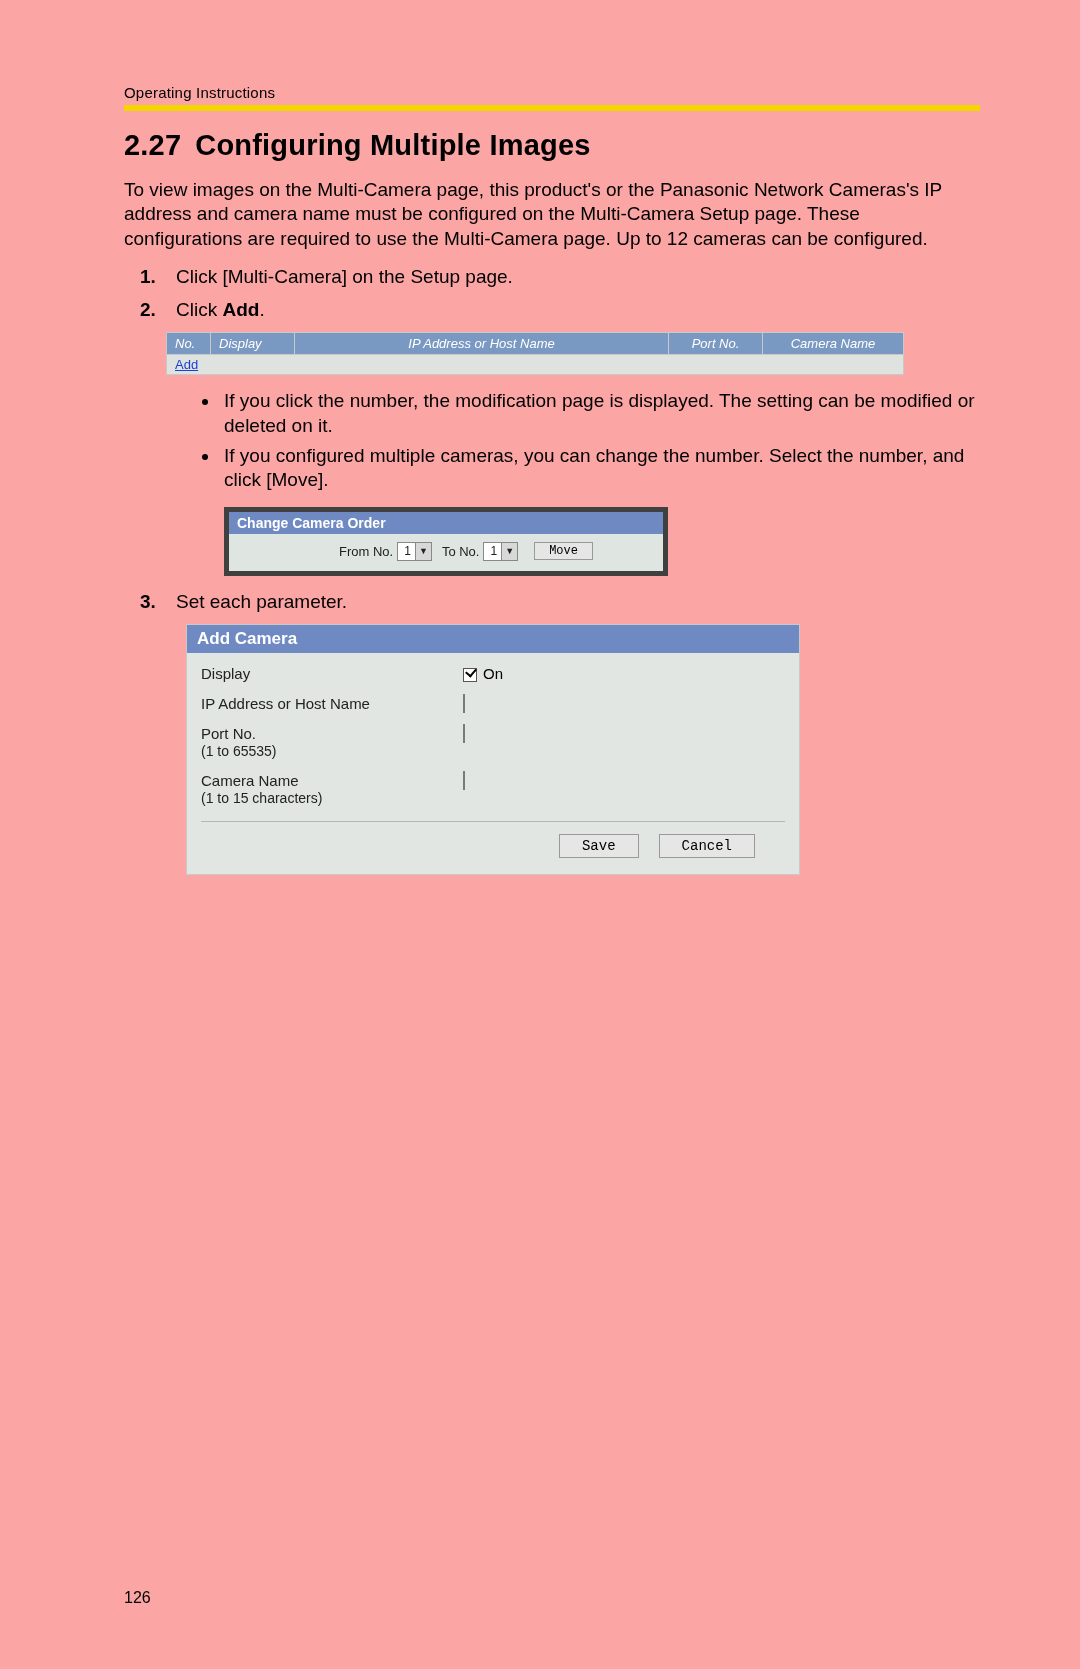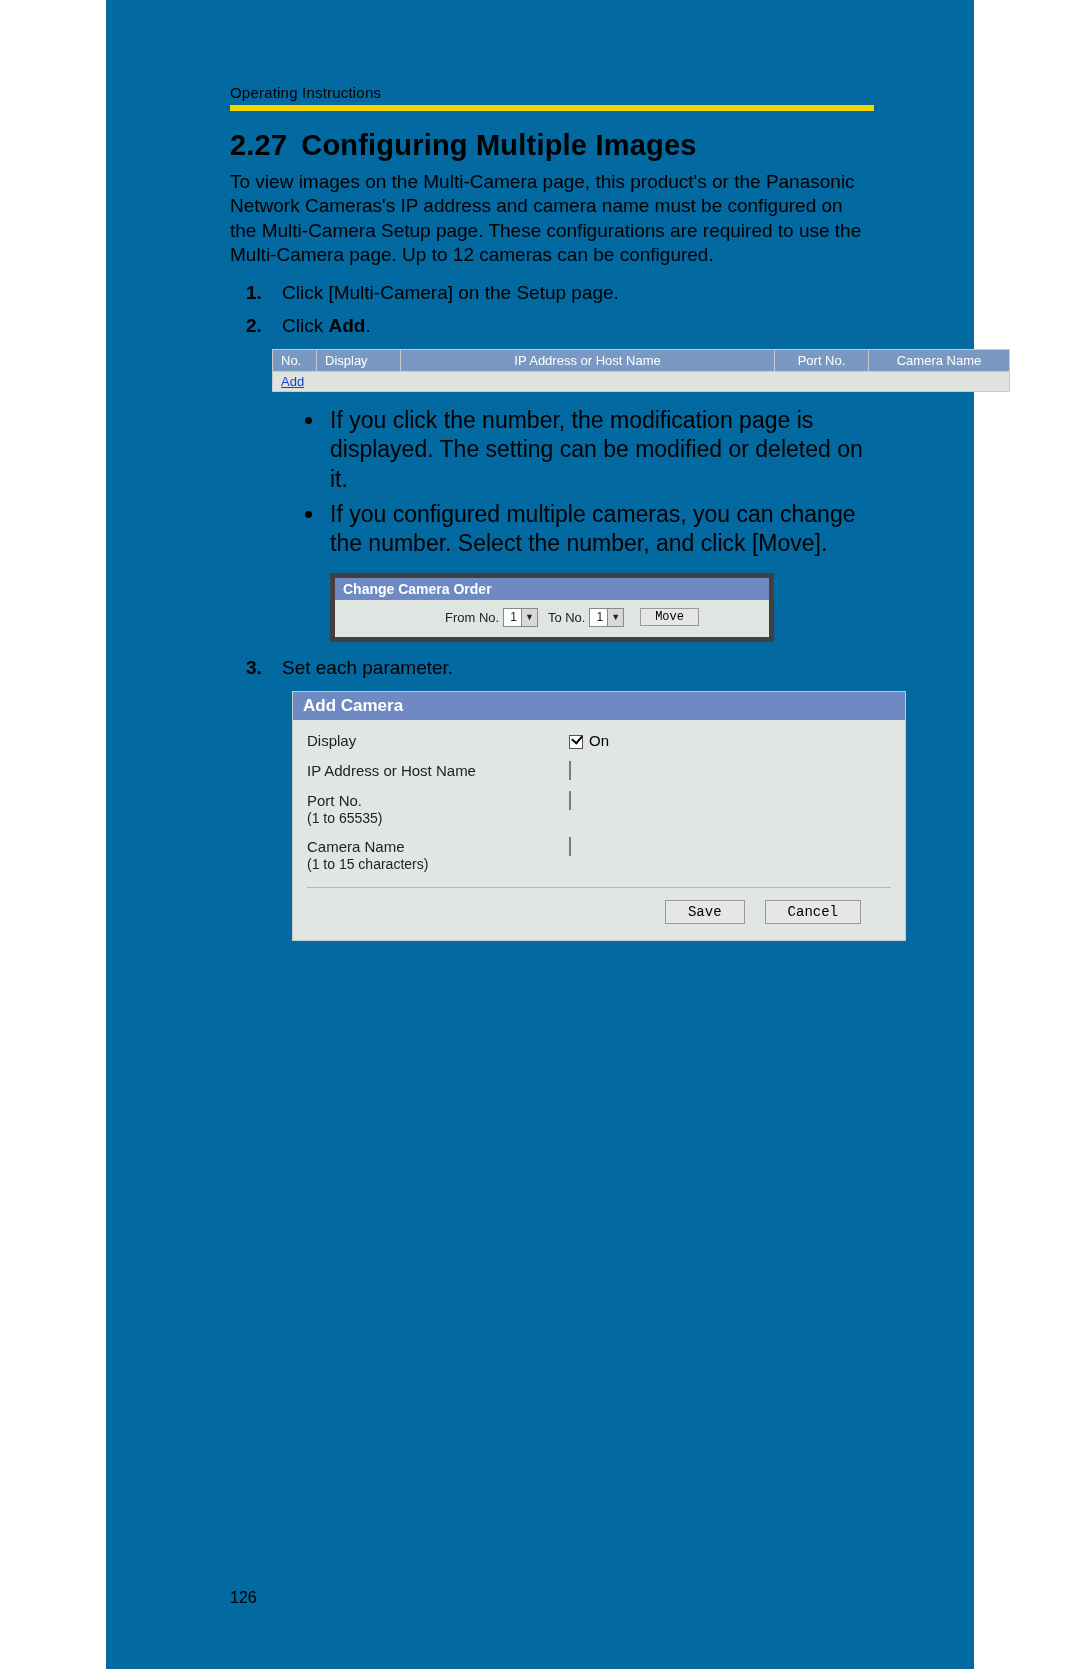--- a/index.html
+++ b/index.html
@@ -3,26 +3,26 @@
 <meta charset="utf-8">
 <style>
   * { box-sizing: border-box; }
   body {
     margin: 0;
     background: #fff;
     font-family: Arial, Helvetica, sans-serif;
     color: #000;
   }
   .page {
-    width: 868px;
+    width: 1080px;
     min-height: 1669px;
     margin: 0 auto;
     padding: 84px 100px 40px 124px;
     position: relative;
-    background: #0369a1;
+    background: #fca5a5;
   }
   .header-bar {
     height: 6px;
     background: #f3d500;
     margin-bottom: 0;
   }
   .running-head {
     font-size: 15px;
     margin-bottom: 4px;
     letter-spacing: 0.2px;
@@ -30,21 +30,21 @@
   h1.section-title {
     font-size: 29px;
     font-weight: bold;
     margin: 18px 0 8px 0;
     letter-spacing: 0.2px;
   }
   .sec-num { margin-right: 14px; }
   p.intro {
     font-size: 19px;
     line-height: 1.28;
-    margin: 8px 0 14px 0;
+    margin: 16px 0 14px 0;
   }
   ol.steps {
     list-style: none;
     padding: 0;
     margin: 0;
     font-size: 19px;
   }
   ol.steps > li {
     margin-bottom: 8px;
     padding-left: 52px;
@@ -70,20 +70,21 @@
   }
   .tbl1-head {
     display: flex;
     background: #7a99c2;
     color: #fff;
   }
   .tbl1-head > div {
     padding: 3px 8px;
     border-right: 1px solid #c9c9c9;
     white-space: nowrap;
+    font-style: italic;
   }
   .tbl1-head > div:last-child { border-right: none; }
   .c-no   { flex: 0 0 44px; }
   .c-disp { flex: 0 0 84px; }
   .c-ip   { flex: 1 1 auto; text-align: center; }
   .c-port { flex: 0 0 94px; text-align: center; }
   .c-cam  { flex: 0 0 140px; text-align: center; }
   .tbl1-row {
     display: flex;
     background: #dfe3e0;
@@ -102,21 +103,21 @@
   h3.notes-h {
     font-size: 19px;
     font-weight: bold;
     text-decoration: underline;
     margin: 18px 0 6px 28px;
   }
   ul.notes {
     list-style: disc;
     padding-left: 0;
     margin: 0 0 14px 96px;
-    font-size: 23px;
+    font-size: 19px;
   }
   ul.notes > li {
     margin-bottom: 6px;
     line-height: 1.28;
     padding-left: 4px;
   }
 
   
   .order-wrap {
     margin: 10px 0 14px 100px;

